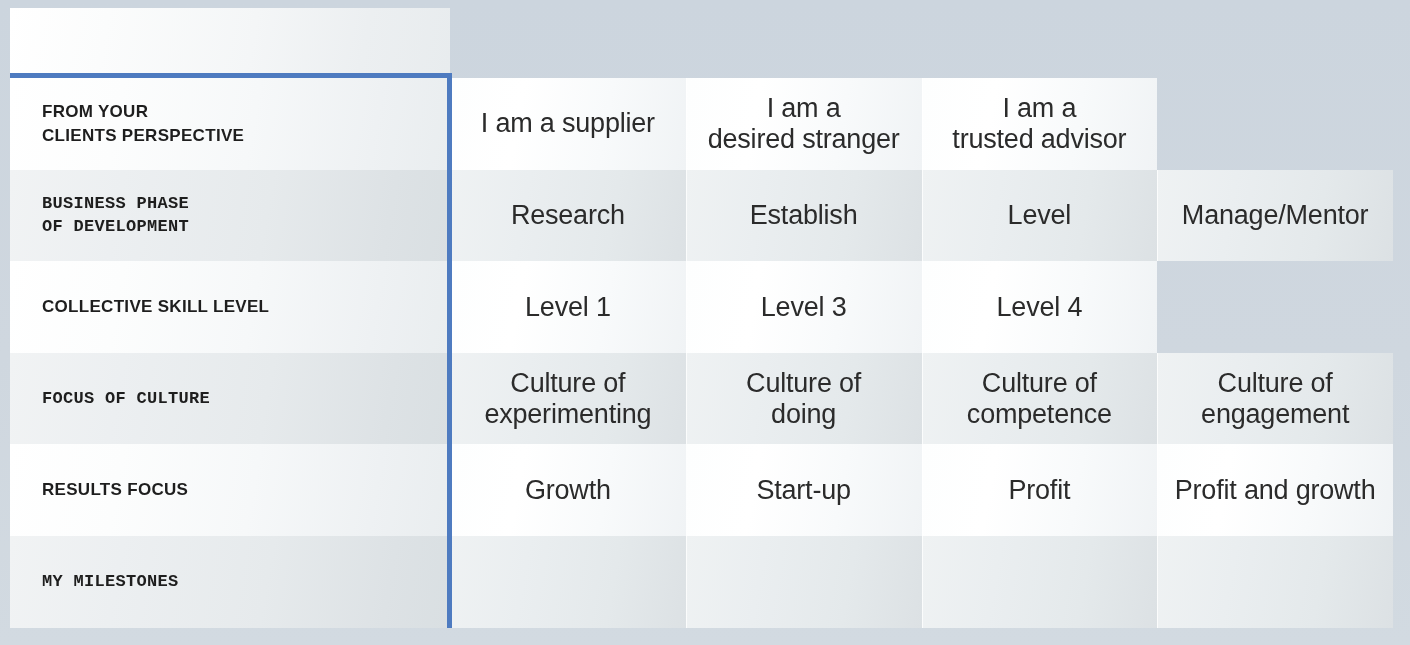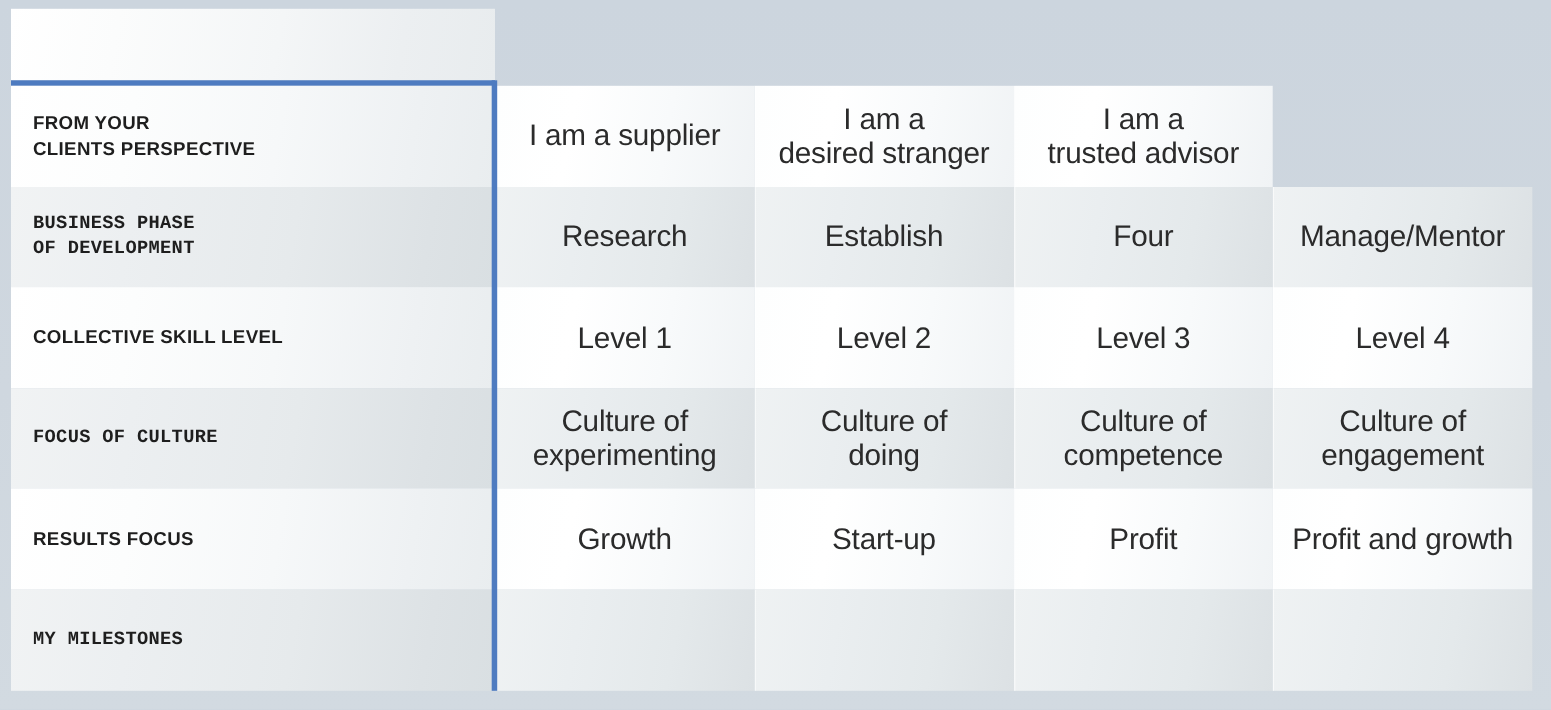--- a/index.html
+++ b/index.html
@@ -106,21 +106,21 @@
     height: 91.6px;
     width: 1383px;
   }
   .row:last-child { height: 92px; }
 
   .label-cell {
     width: 440px;
     flex: 0 0 440px;
     display: flex;
     align-items: center;
-    padding-left: 20px;
+    padding-left: 32px;
     box-sizing: border-box;
     font-size: 17px;
     font-weight: bold;
     letter-spacing: 0.3px;
     color: #1e1e1e;
     line-height: 1.38;
     text-transform: uppercase;
   }
   .data-cell {
     flex: 0 0 235.75px;
@@ -191,35 +191,32 @@
           <div class="label-cell">
             <div><span>BUSINESS PHASE</span><br><span>OF DEVELOPMENT</span></div>
           </div>
           <div class="data-cell">
             <div class="cell-text"><span>Research</span></div>
           </div>
           <div class="data-cell seam">
             <div class="cell-text"><span>Establish</span></div>
           </div>
           <div class="data-cell seam">
-            <div class="cell-text"><span>Four</span></div>
+            <div class="cell-text"><span>Level</span></div>
           </div>
           <div class="data-cell seam">
             <div class="cell-text"><span>Manage/Mentor</span></div>
           </div>
         </div>
         <div class="row light">
           <div class="label-cell">
             <div><span>COLLECTIVE SKILL LEVEL</span></div>
           </div>
           <div class="data-cell">
             <div class="cell-text"><span>Level 1</span></div>
-          </div>
-          <div class="data-cell seam">
-            <div class="cell-text"><span>Level 2</span></div>
           </div>
           <div class="data-cell seam">
             <div class="cell-text"><span>Level 3</span></div>
           </div>
           <div class="data-cell seam">
             <div class="cell-text"><span>Level 4</span></div>
           </div>
         </div>
         <div class="row dark">
           <div class="label-cell">

